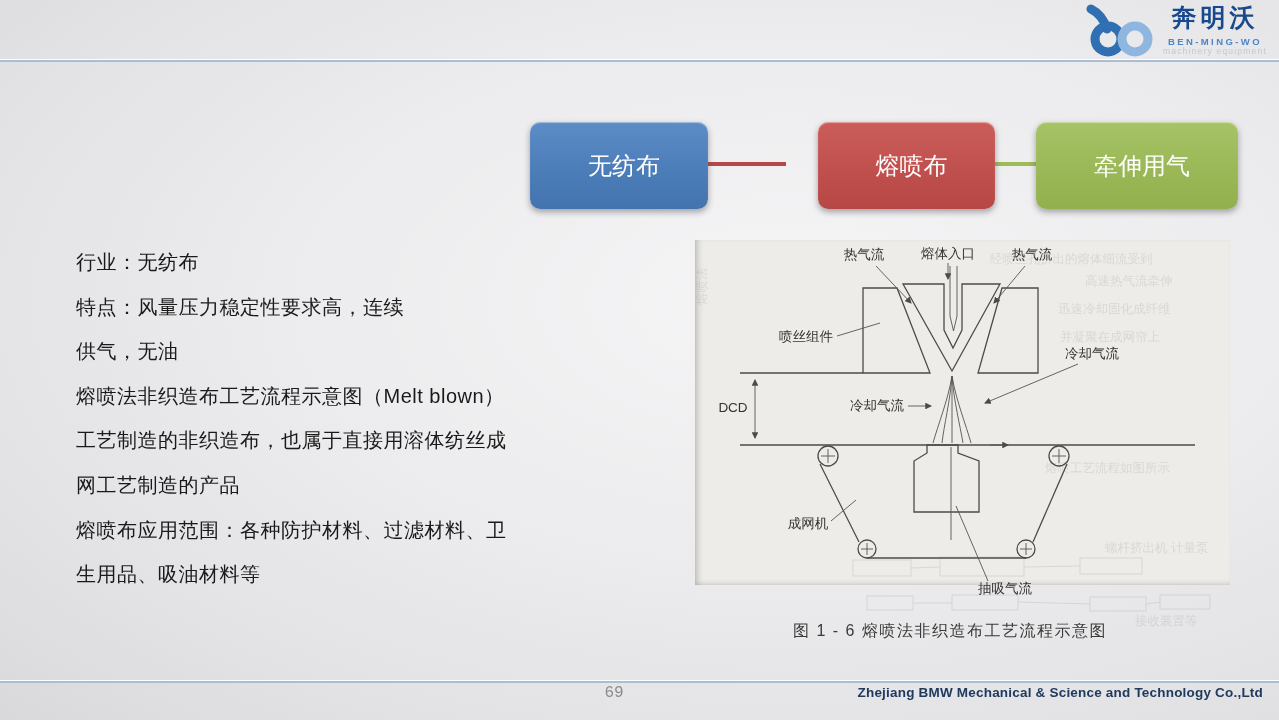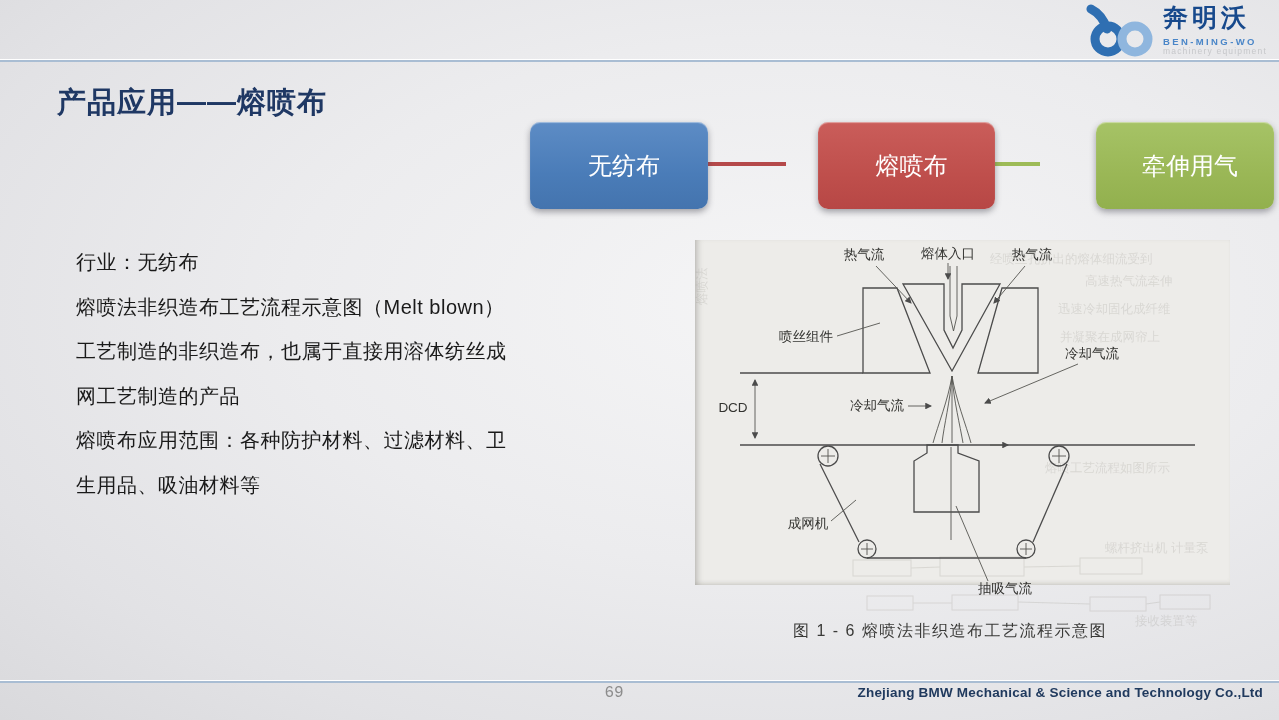--- a/index.html
+++ b/index.html
@@ -12,37 +12,37 @@
   }
 
   
   .rule { position:absolute; left:0; width:1279px; height:3px;
           background:linear-gradient(#ffffff 33%, #a9bdd3 33%); }
   .rule-top { top:59px; }
   .rule-bottom { top:680px; }
 
   
   .logo { position:absolute; top:3px; right:12px; display:flex; align-items:center; gap:5px; }
-  .logo-text { display:flex; flex-direction:column; line-height:1.05; }
+  .logo-text { display:flex; flex-direction:column; line-height:1.05;text-align:center; }
   .logo-cn { font-size:25px; font-weight:bold; color:#17498c; letter-spacing:4px; white-space:nowrap; }
   .logo-en { font-size:9.5px; font-weight:bold; color:#4a86c8; letter-spacing:2.4px; margin-top:6px; white-space:nowrap; }
   .logo-tag { font-size:8.5px; color:#c6c7ca; letter-spacing:1.2px; white-space:nowrap; }
 
   
   .title { position:absolute; left:57px; top:83px; font-size:29px; font-weight:bold;
            color:#1f3864; letter-spacing:1px; white-space:nowrap; }
 
   
   .flow-box { position:absolute; top:122px; height:87px; border-radius:10px;
               color:#ffffff; font-size:24px; text-align:center; line-height:87px;
               box-shadow:0 3px 6px rgba(60,60,70,.45), inset 0 1px 1px rgba(255,255,255,.45);
               white-space:nowrap;padding-left:10px; }
   .fb1 { left:530px; width:178px; background:linear-gradient(180deg,#5d8cc5 0%,#4a7cb8 60%,#4474ae 100%); }
   .fb2 { left:818px; width:177px; background:linear-gradient(180deg,#ca5d5a 0%,#bf4f4c 60%,#b74745 100%); }
-  .fb3 { left:1096px; width:178px; background:linear-gradient(180deg,#a6c366 0%,#9ab756 60%,#92b04e 100%); }
+  .fb3 { left:1036px; width:202px; background:linear-gradient(180deg,#a6c366 0%,#9ab756 60%,#92b04e 100%); }
   .connector { position:absolute; top:162px; height:4px; }
   .cn1 { left:708px; width:78px; background:#b5494a; }
   .cn2 { left:963px; width:77px; background:#9dbb57; }
 
   
   .body-text { position:absolute; left:76px; top:240px; width:620px; }
   .tline { font-size:20px; color:#1a1a1a; line-height:44.6px; white-space:nowrap; letter-spacing:0.5px; }
 
   
   .scan { position:absolute; left:695px; top:240px; width:535px; height:345px;
@@ -74,30 +74,31 @@
       <circle cx="26" cy="36" r="13" stroke="#2f6fb2" stroke-width="9" fill="none"></circle>
       <circle cx="53" cy="36" r="13" stroke="#8fb6de" stroke-width="9" fill="none"></circle>
     </svg>
     <div class="logo-text">
       <div class="logo-cn">奔明沃</div>
       <div class="logo-en">BEN-MING-WO</div>
       <div class="logo-tag">machinery equipment</div>
     </div>
   </div>
 
-  <div class="title">产品应用——熔喷布</div>
 
   <div class="connector cn1"></div>
   <div class="connector cn2"></div>
   <div class="flow-box fb1">无纺布</div>
   <div class="flow-box fb2">熔喷布</div>
   <div class="flow-box fb3">牵伸用气</div>
 
   <div class="body-text">
     <div class="tline">行业：无纺布</div>
+    <div class="tline">特点：风量压力稳定性要求高，连续</div>
+    <div class="tline">供气，无油</div>
     <div class="tline">熔喷法非织造布工艺流程示意图（Melt blown）</div>
     <div class="tline">工艺制造的非织造布，也属于直接用溶体纺丝成</div>
     <div class="tline">网工艺制造的产品</div>
     <div class="tline">熔喷布应用范围：各种防护材料、过滤材料、卫</div>
     <div class="tline">生用品、吸油材料等</div>
   </div>
 
   <div class="scan">
     <svg width="535" height="413" viewBox="695 240 535 413">
       <defs>

